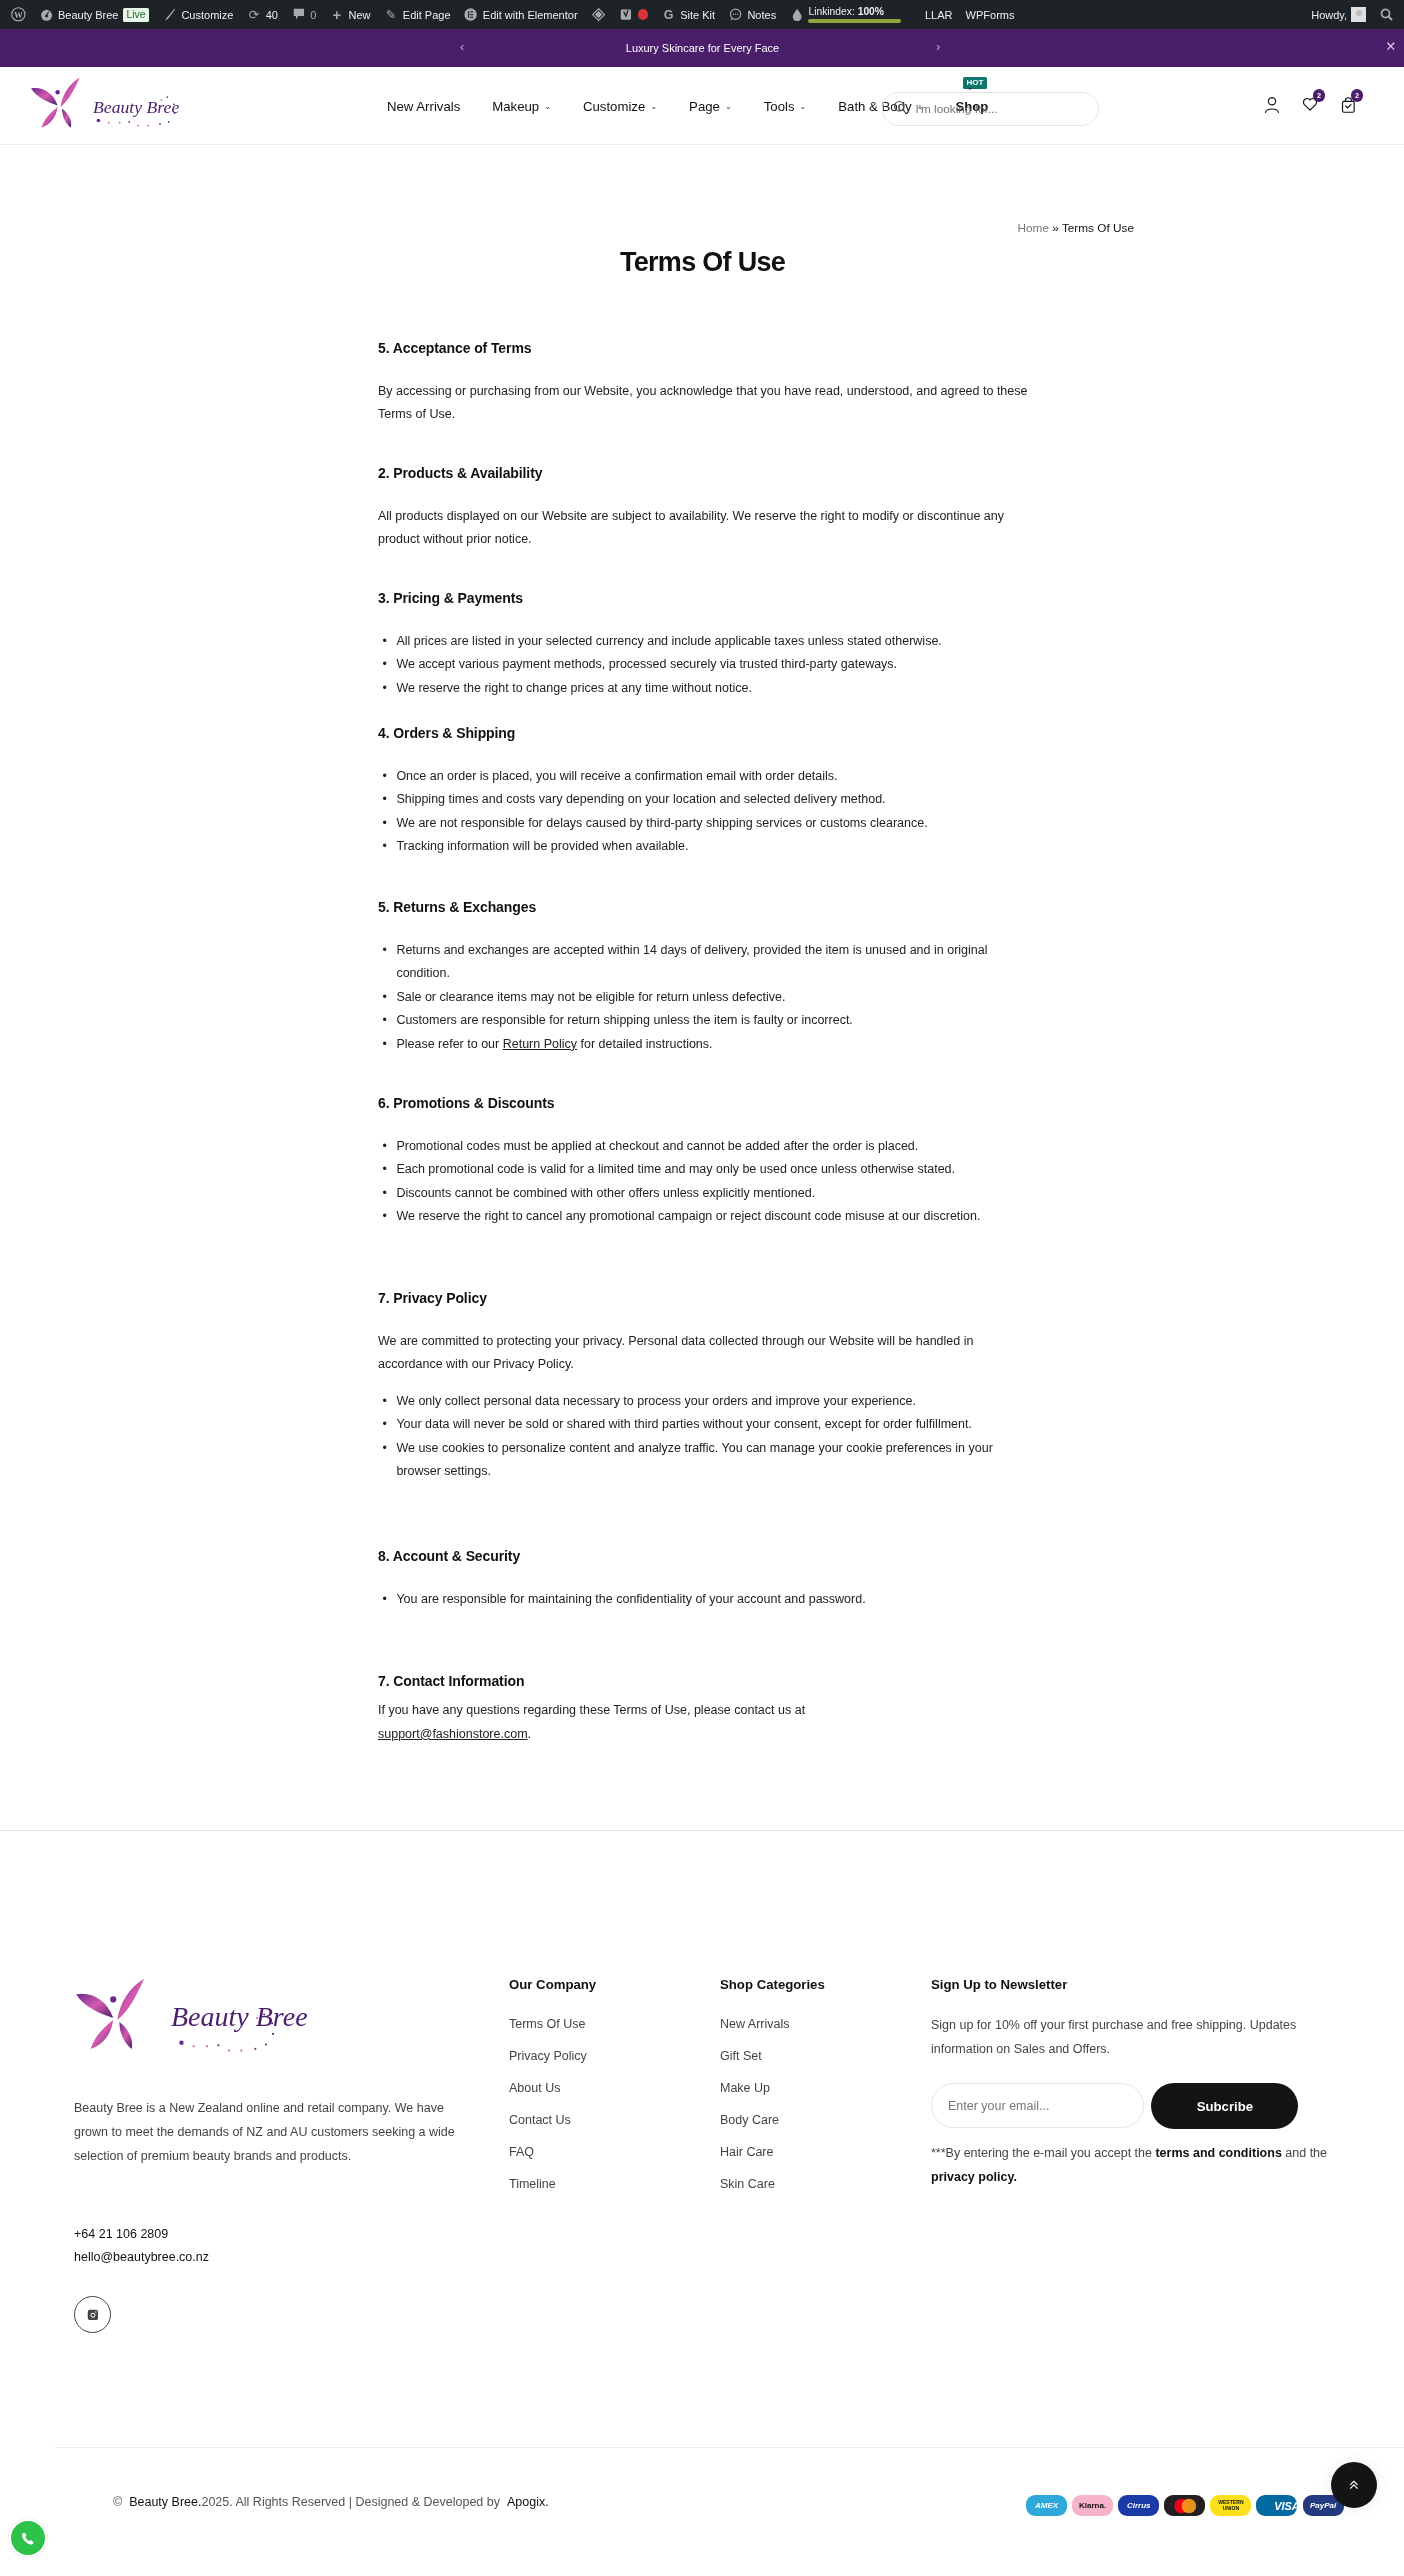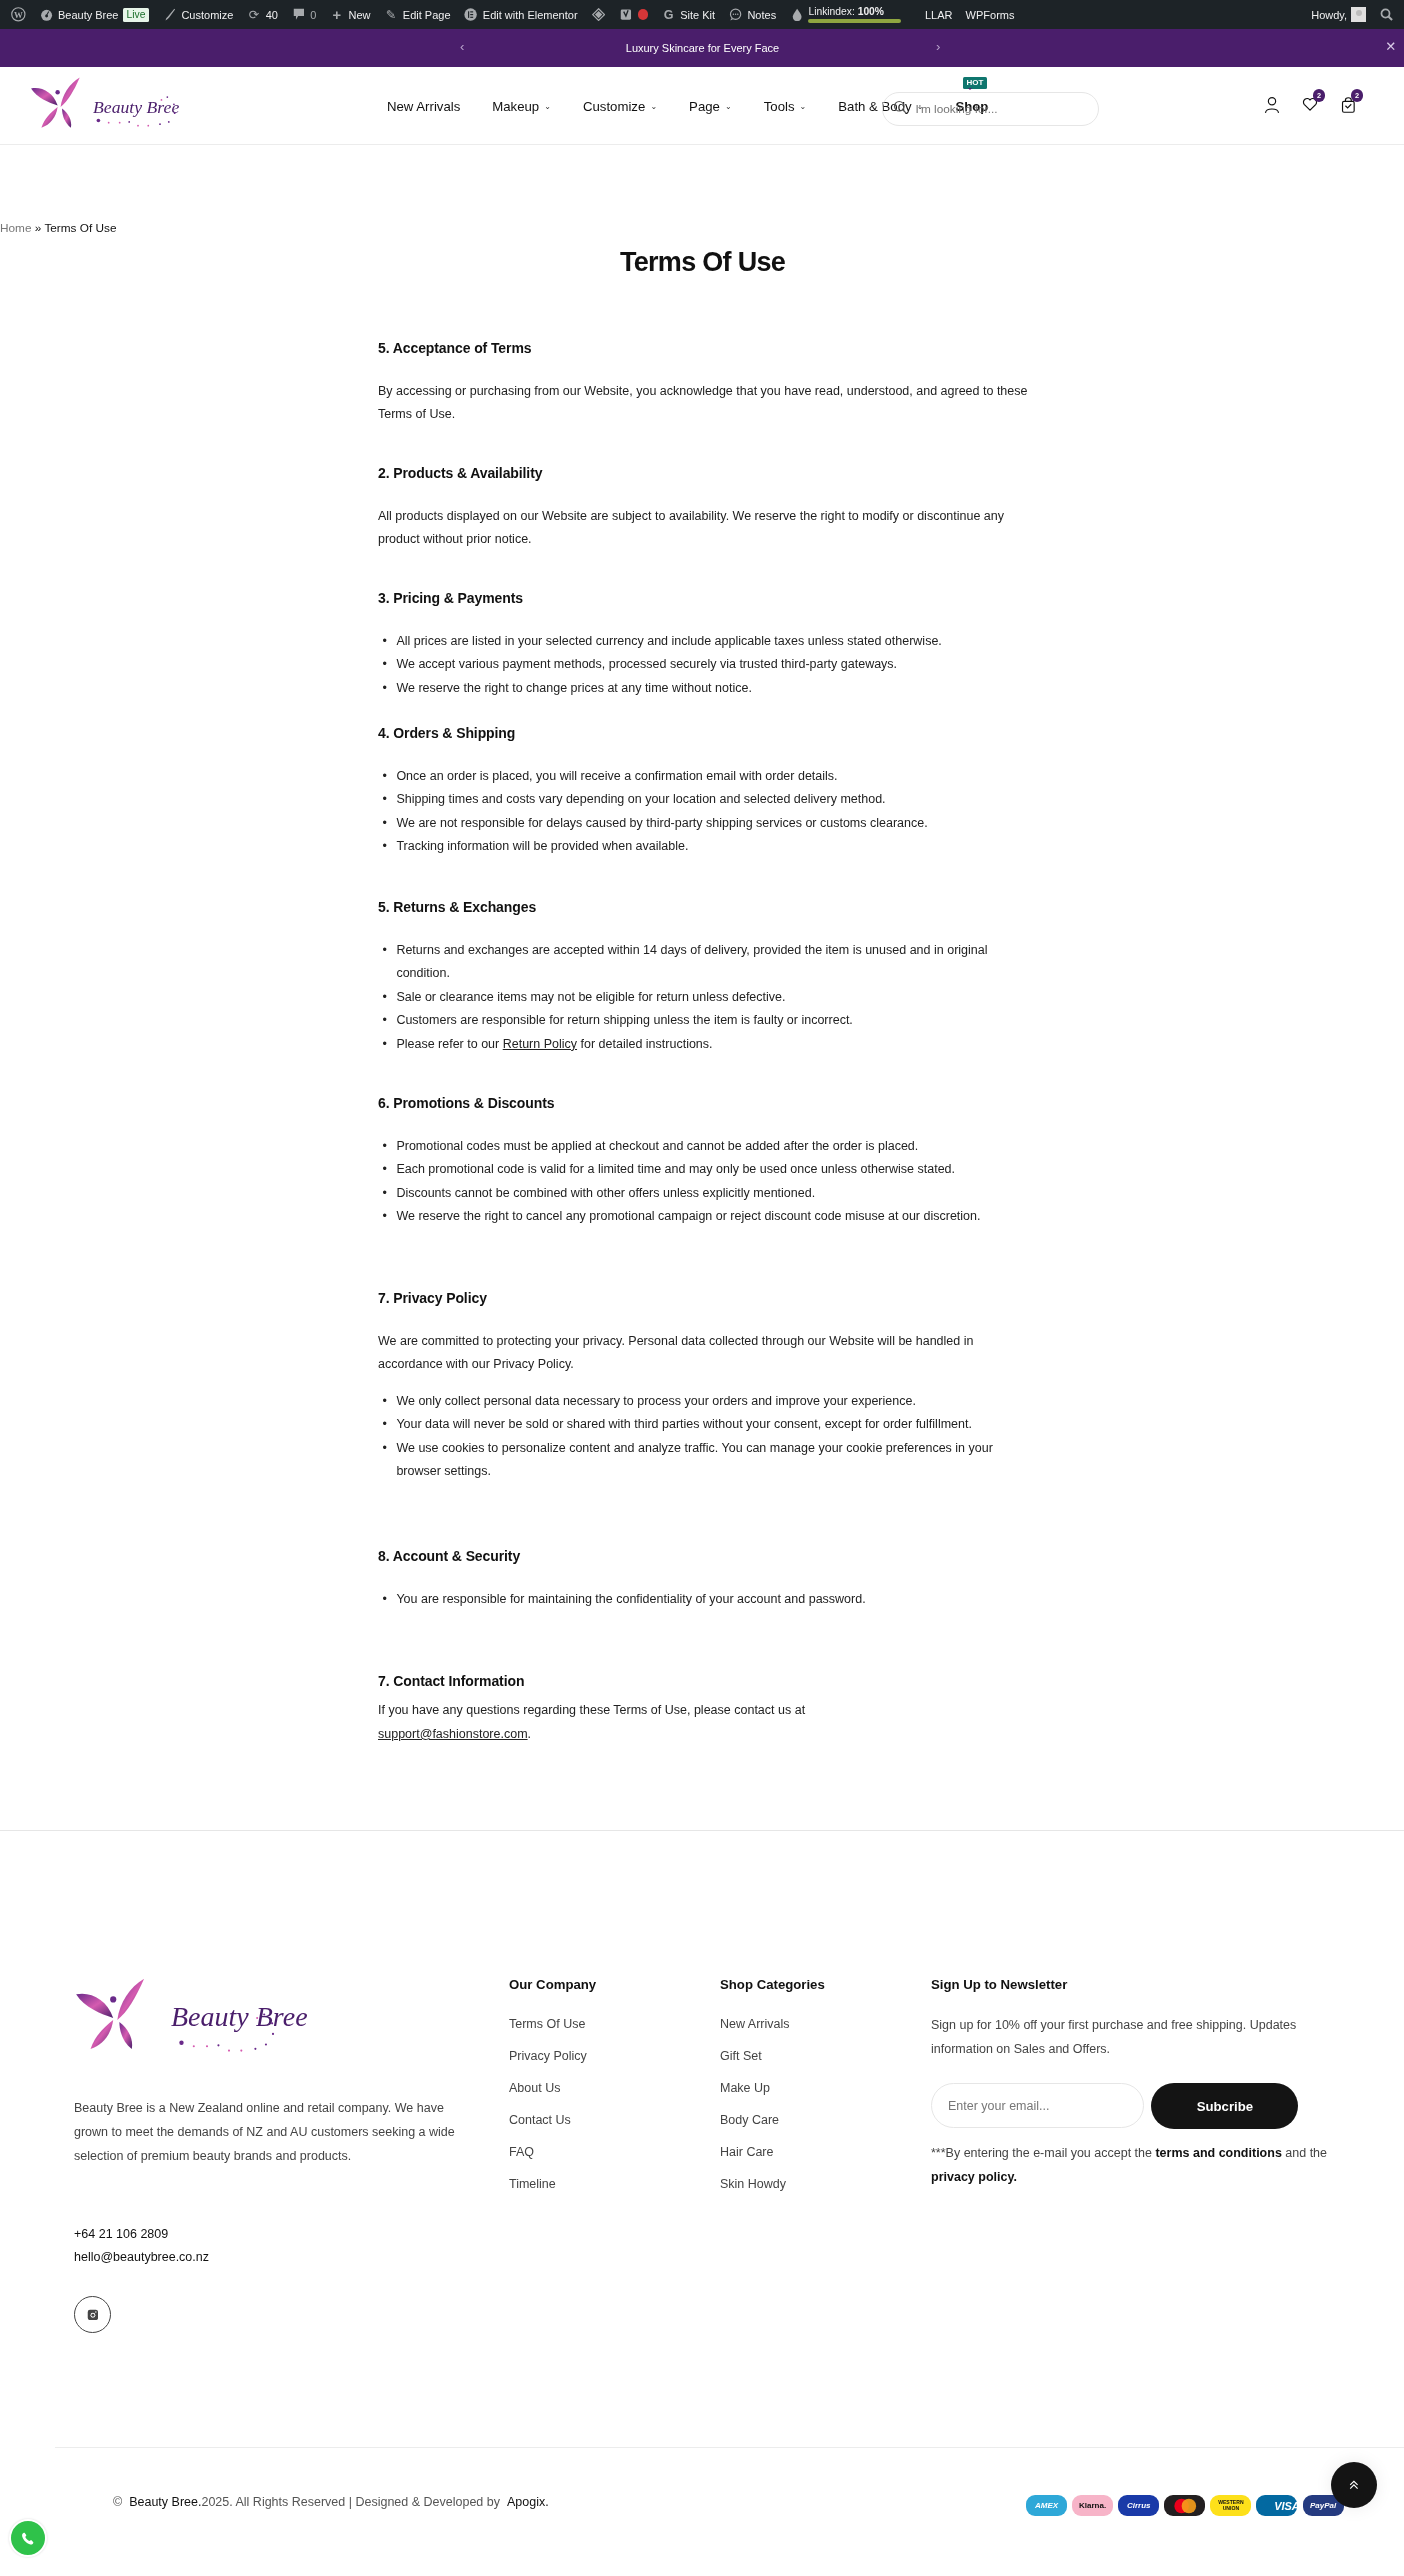--- a/index.html
+++ b/index.html
@@ -33,21 +33,21 @@
   .nav { display: flex; align-items: center; position: absolute; left: 387px; top: 0; height: 78px; gap: 0; }
   .nav-item { display: flex; align-items: center; font-size: 13.2px; color: #111; margin-right: 32px; white-space: nowrap; position: relative; }
   .nav-item .chev { font-size: 8px; margin-left: 5.1px; color: #333; }
   .hot { position: absolute; top: -22px; left: 7.4px; background: #0f766e; color: #fff; font-size: 8px; font-weight: bold; padding: 1.5px 3.7px; border-radius: 1.5px; }
   .hot::after { content: ""; position: absolute; left: 5.1px; bottom: -3.7px; border: 2.2px solid transparent; border-top-color: #4a1e6b; }
   .search { position: absolute; left: 882px; top: 25px; width: 217px; height: 34px; border: 0.7px solid #e6e6e6; border-radius: 17px; display: flex; align-items: center; padding-left: 10.3px; gap: 7.4px; }
   .search input { border: none; outline: none; font-size: 11.8px; color: #888; font-family: "Liberation Sans", sans-serif; width: 147px; background: transparent; }
   .hdr-icons { position: absolute; left: 1264px; top: 28px; display: flex; gap: 22px; align-items: center; }
   .hdr-icon { position: relative; width: 16px; height: 19px; display: flex; align-items: center; justify-content: center; }
   .badge { position: absolute; top: -5.9px; right: -7.4px; width: 12.5px; height: 12.5px; border-radius: 50%; background: #4a1e6b; color: #fff; font-size: 7.4px; font-weight: bold; display: flex; align-items: center; justify-content: center; }
-  .breadcrumb { position: absolute; top: 221px; left: 0; width: 1134px; text-align: left; font-size: 11.8px; color: #111; }
+  .breadcrumb { position: absolute; top: 221px; left: 0; width: 1134px; text-align: right; font-size: 11.8px; color: #111; }
   .breadcrumb .home { color: #777; }
   .page-title { position: absolute; top: 247px; left: 0; width: 1405px; text-align: center; font-size: 27px; font-weight: bold; letter-spacing: -0.7px; color: #111; }
 
   .content { position: absolute; left: 378px; top: 337px; width: 662px; font-size: 12.5px; line-height: 23.5px; color: #222; }
   .content h3 { font-size: 14px; font-weight: bold; color: #111; letter-spacing: -0.1px; }
   .content p { margin: 0; }
   .content ul { list-style: none; }
   .content li { position: relative; padding-left: 18.4px; }
   .content li::before { content: "•"; position: absolute; left: 4.4px; top: 0; color: #222; }
   .content a { color: #222; text-decoration: underline; }
@@ -457,21 +457,21 @@
   <a class="f-link">Timeline</a>
 </div>
 
 <div class="f-col col2">
   <h4>Shop Categories</h4>
   <a class="f-link">New Arrivals</a>
   <a class="f-link">Gift Set</a>
   <a class="f-link">Make Up</a>
   <a class="f-link">Body Care</a>
   <a class="f-link">Hair Care</a>
-  <a class="f-link">Skin Howdy</a>
+  <a class="f-link">Skin Care</a>
 </div>
 
 <div class="newsletter">
   <h4>Sign Up to Newsletter</h4>
   <p class="desc">Sign up for 10% off your first purchase and free shipping. Updates information on Sales and Offers.</p>
   <div class="nl-form">
     <input class="nl-input" type="email" placeholder="Enter your email..." style="">
     <button class="nl-btn">Subcribe</button>
   </div>
   <p class="nl-note"><span>***By entering the e-mail you accept the </span><b>terms and conditions</b><span> and the </span><b>privacy policy.</b></p>

